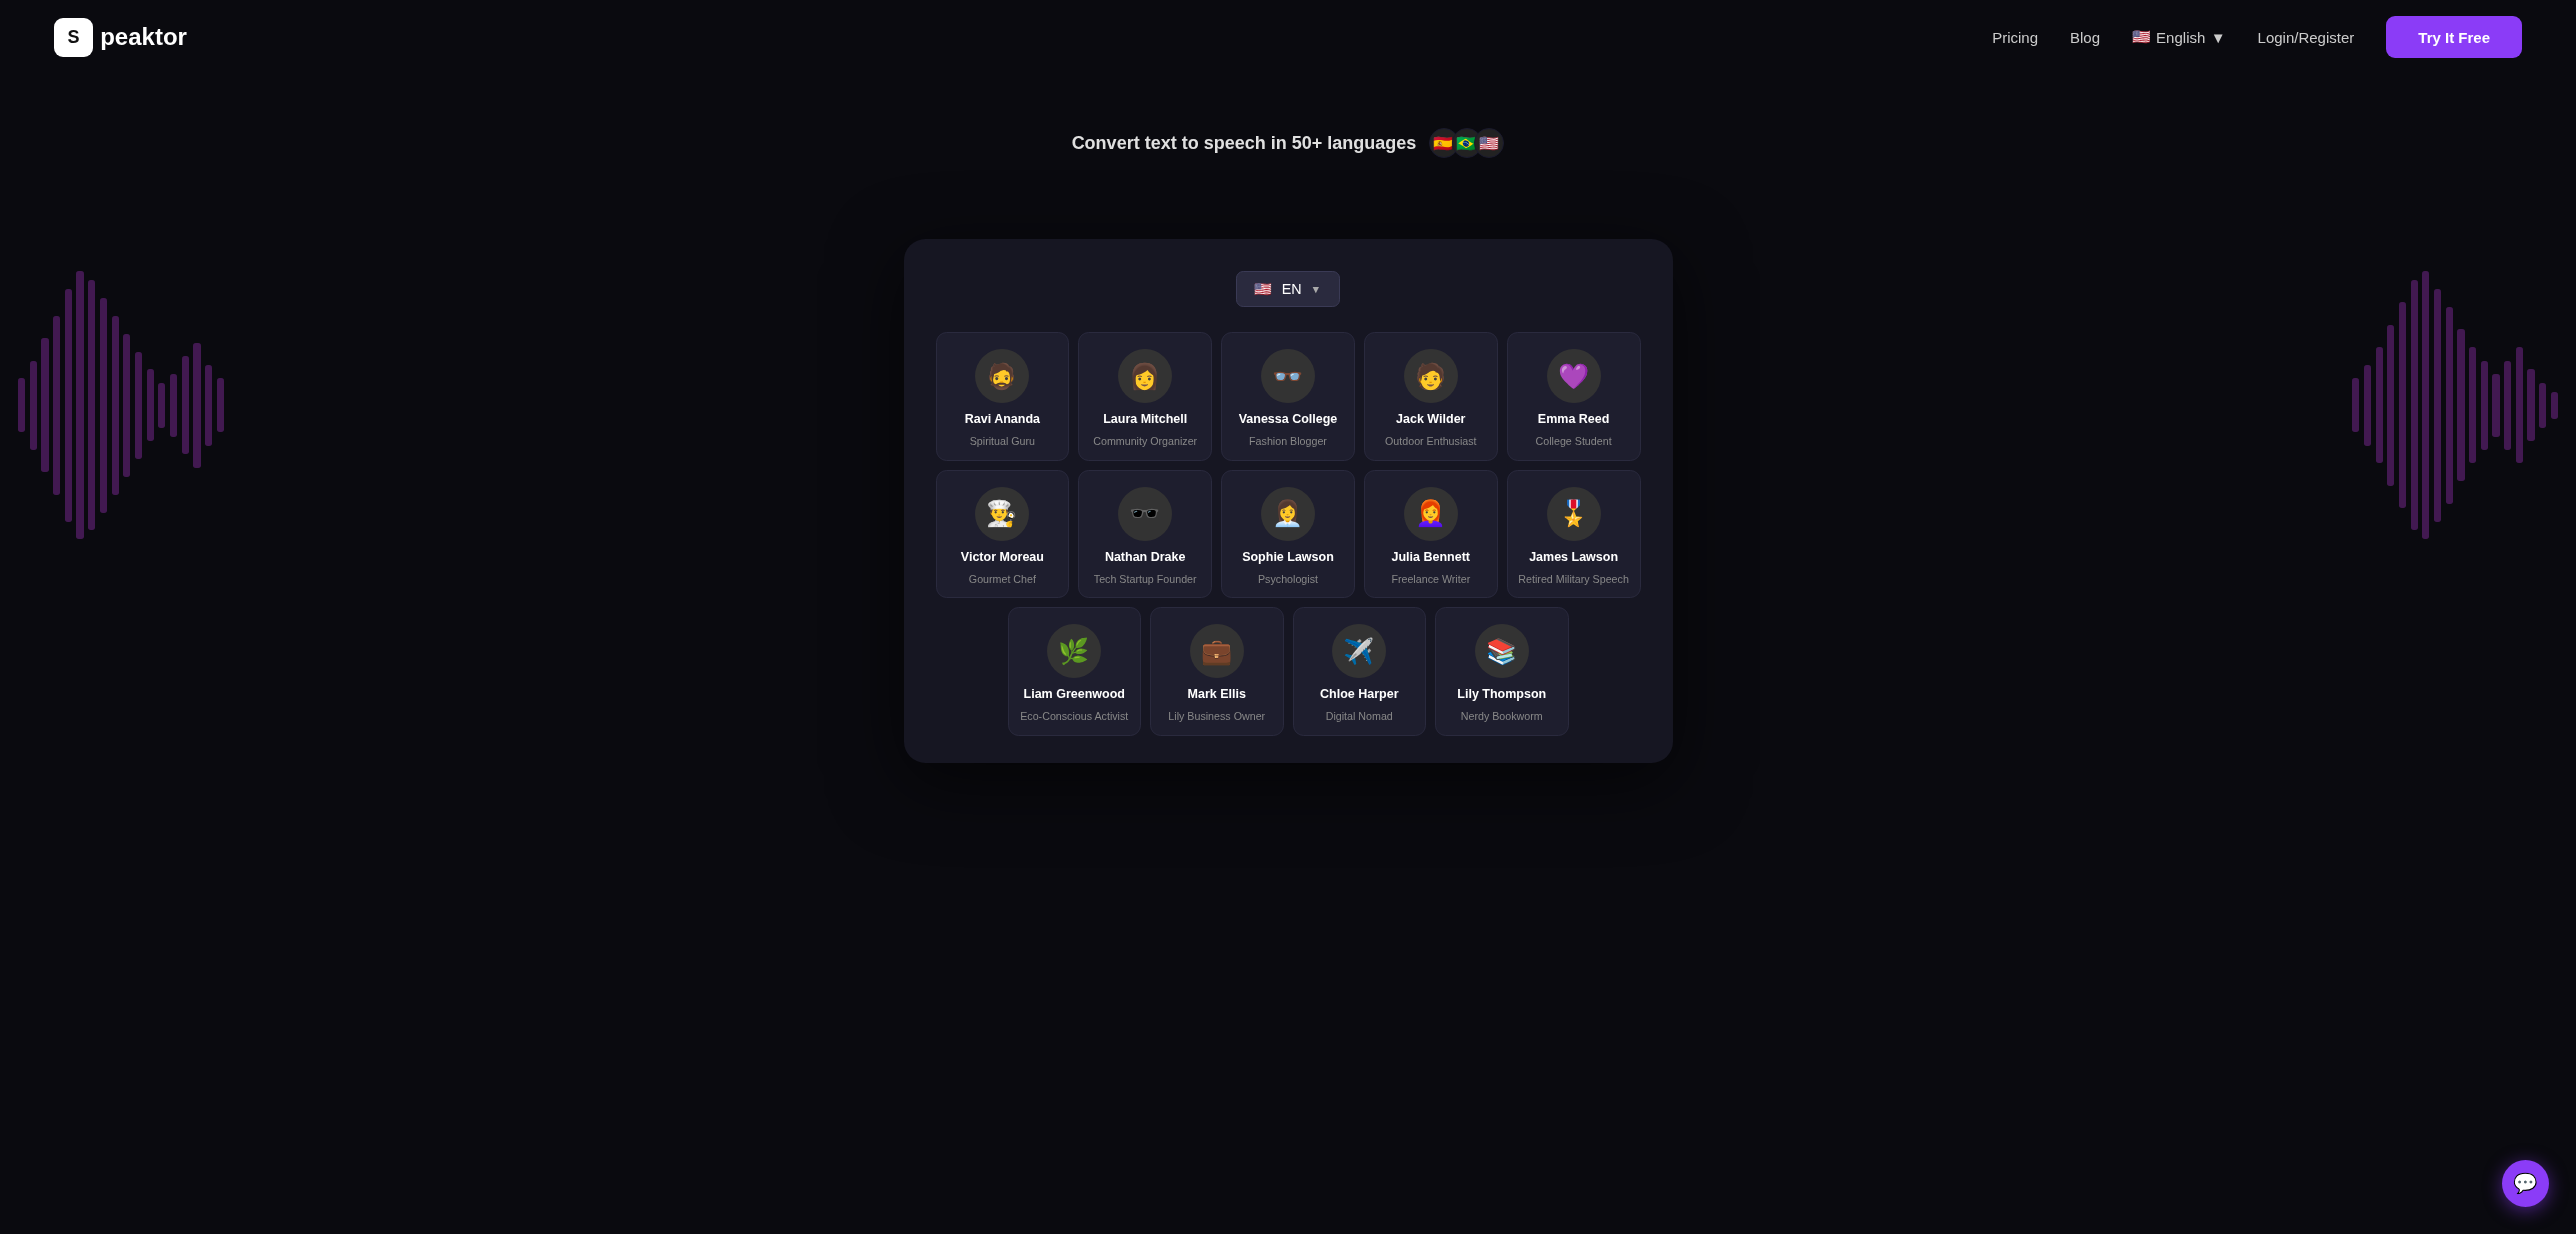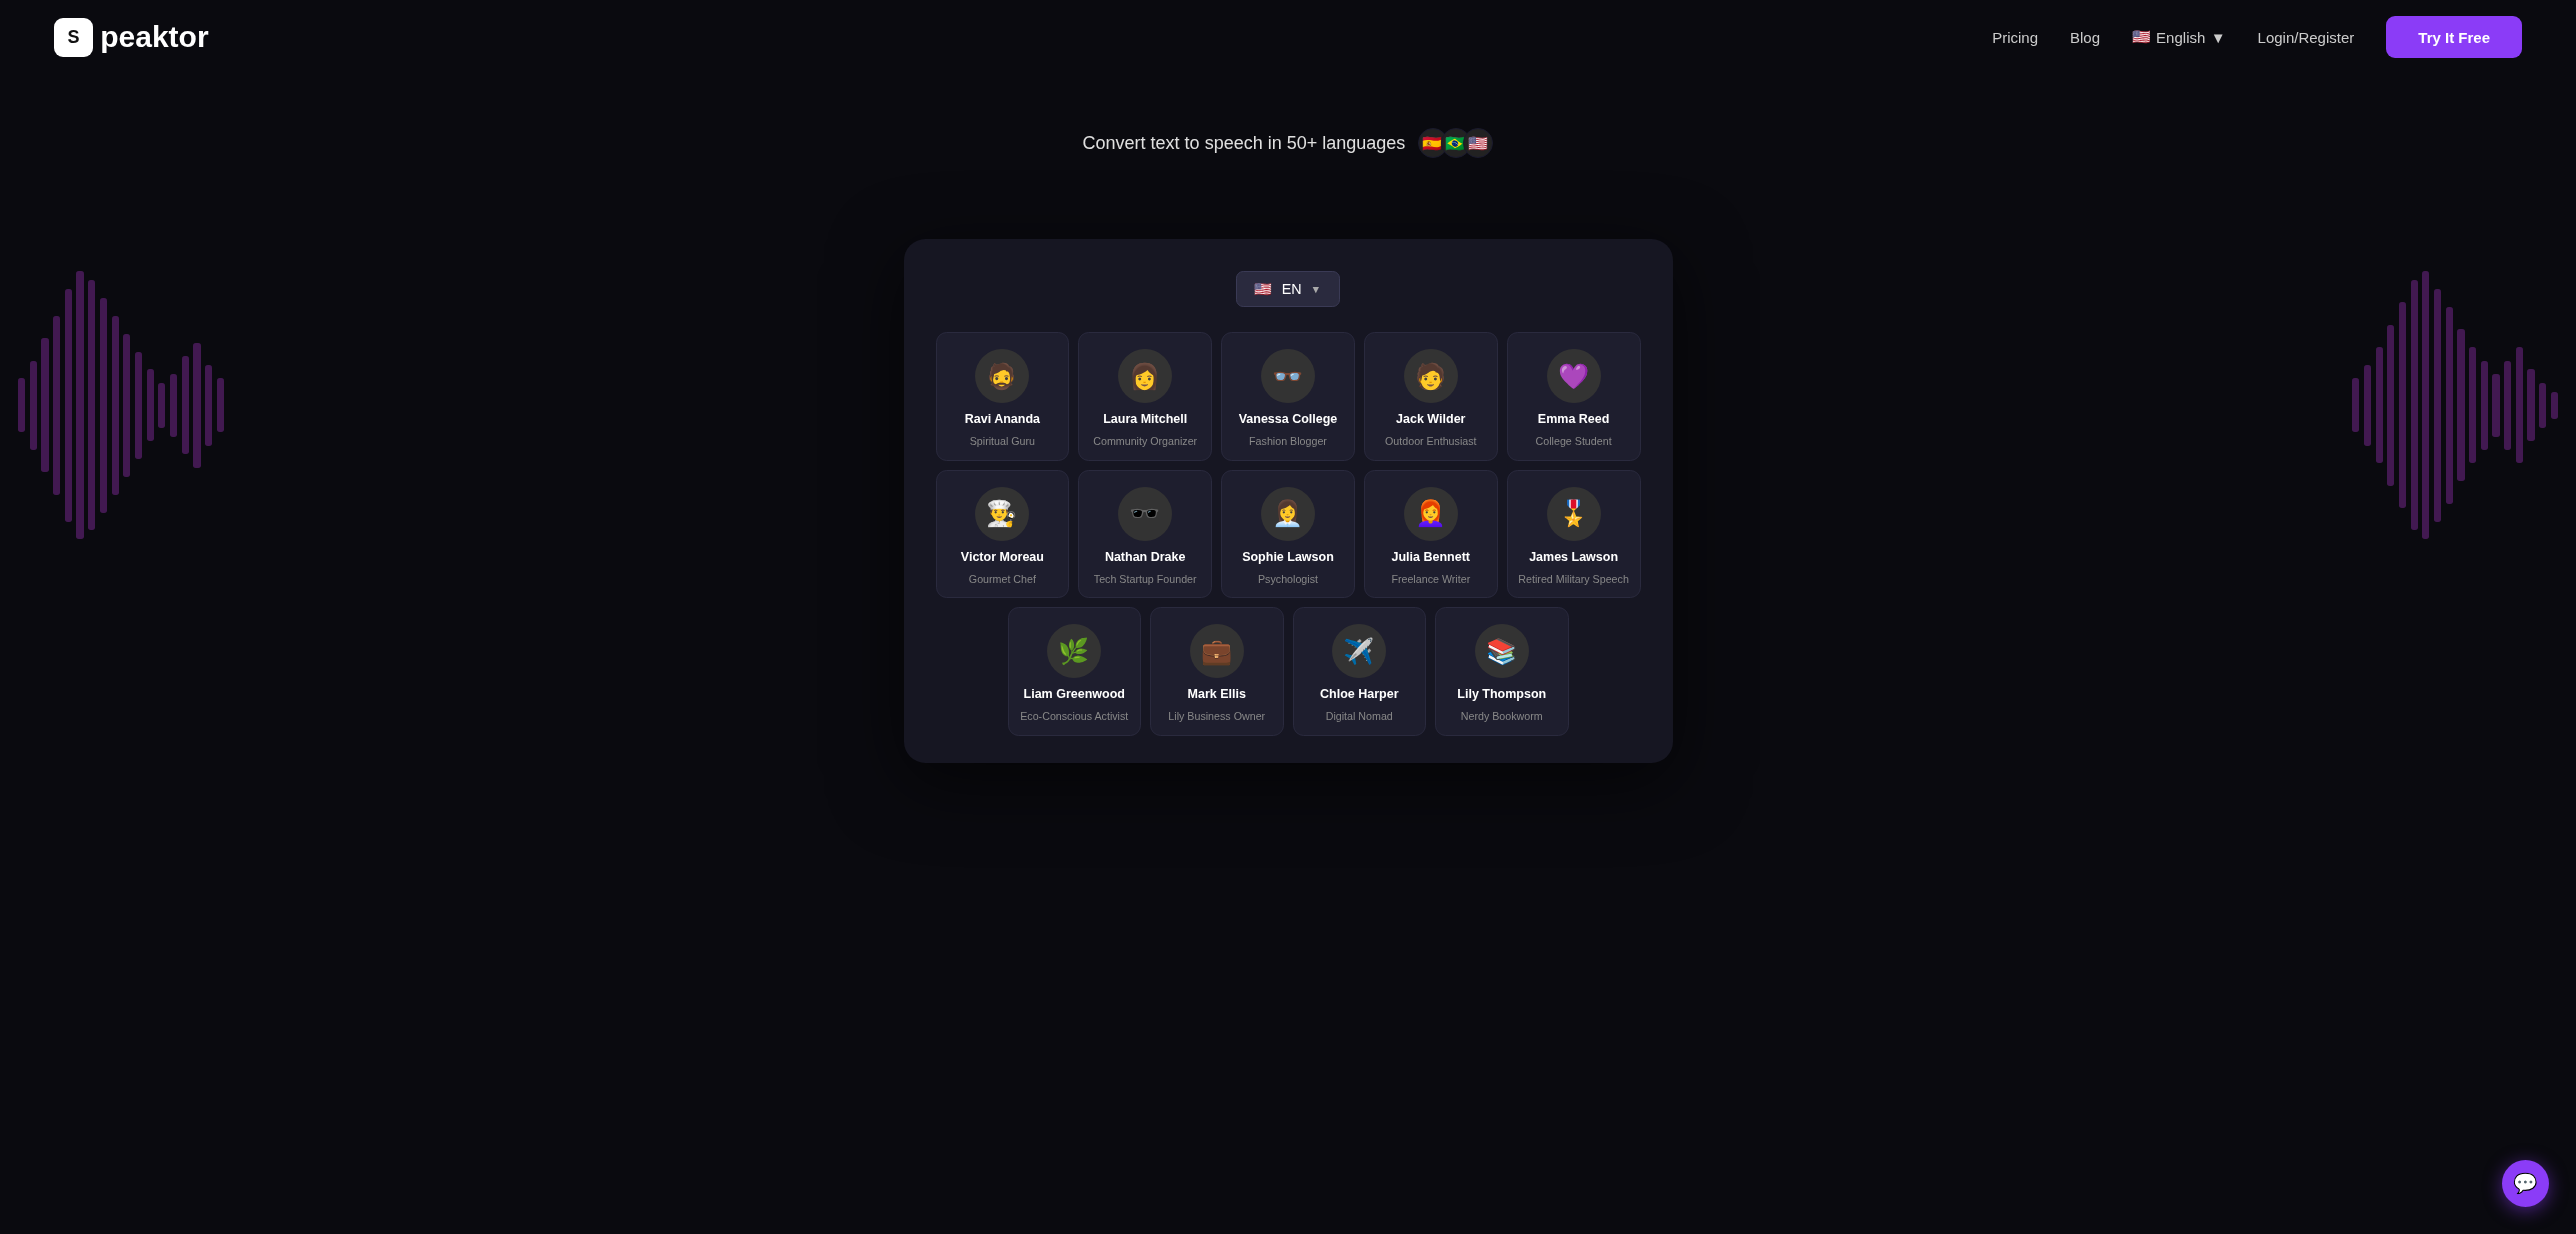--- a/index.html
+++ b/index.html
@@ -28,21 +28,21 @@
     .logo-box {
       width: 39px; height: 39px;
       background: #fff;
       border-radius: 9px;
       display: flex; align-items: center; justify-content: center;
       font-weight: 900;
       font-size: 18px;
       color: #111;
     }
     .logo-text {
-      font-size: 30px;
+      font-size: 24px;
       font-weight: 700;
       color: #fff;
     }
     .nav-links {
       display: flex;
       align-items: center;
       gap: 32px;
     }
     .nav-link {
       color: #ccc;
@@ -86,21 +86,21 @@
     .subtitle-row {
       display: flex;
       align-items: center;
       justify-content: center;
       gap: 12.5px;
       margin-bottom: 45px;
     }
     .subtitle-text {
       font-size: 18px;
       color: #e0e0e0;
-      font-weight: 400;
+      font-weight: 700;
     }
     .flag-group {
       display: flex;
     }
     .flag-circle {
       width: 30px; height: 30px;
       border-radius: 50%;
       border: 1.8px solid #1a1a2e;
       margin-left: -7.2px;
       font-size: 16px;

